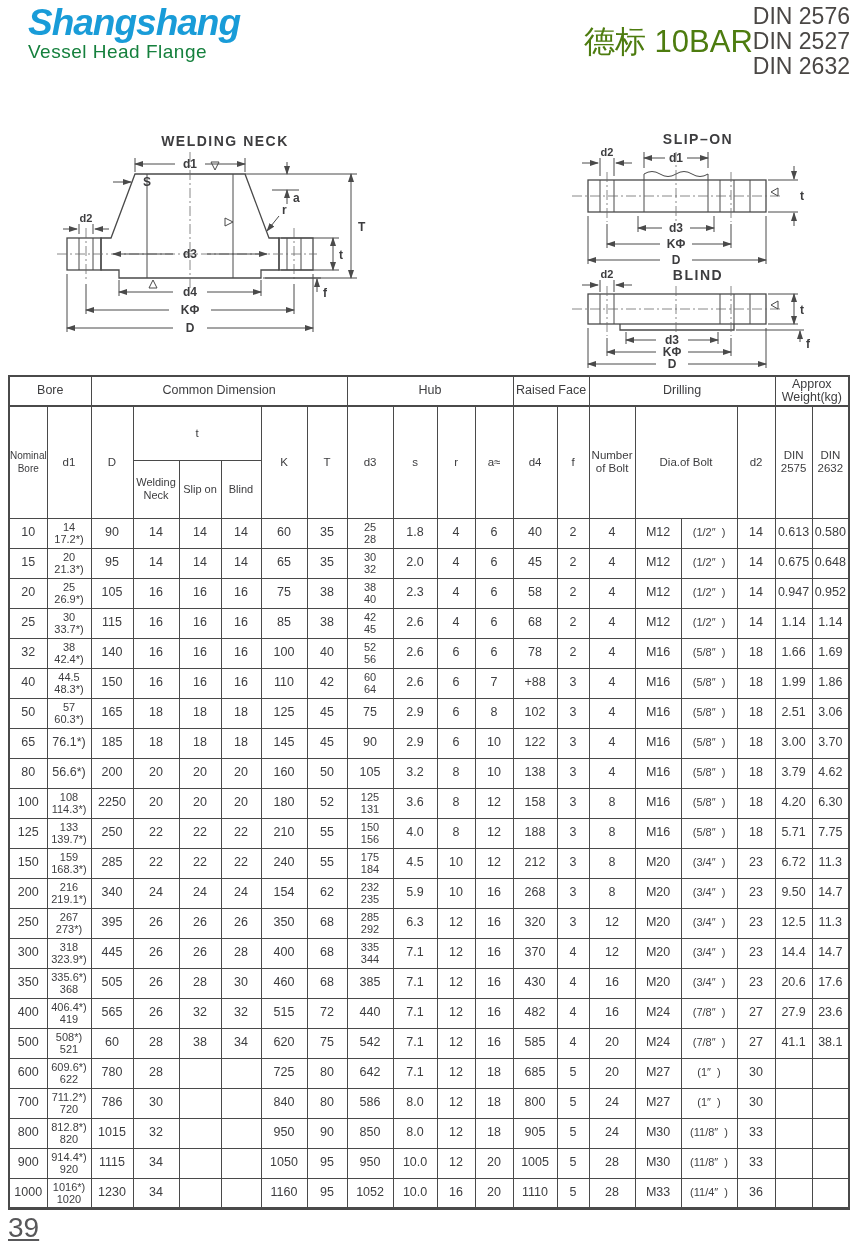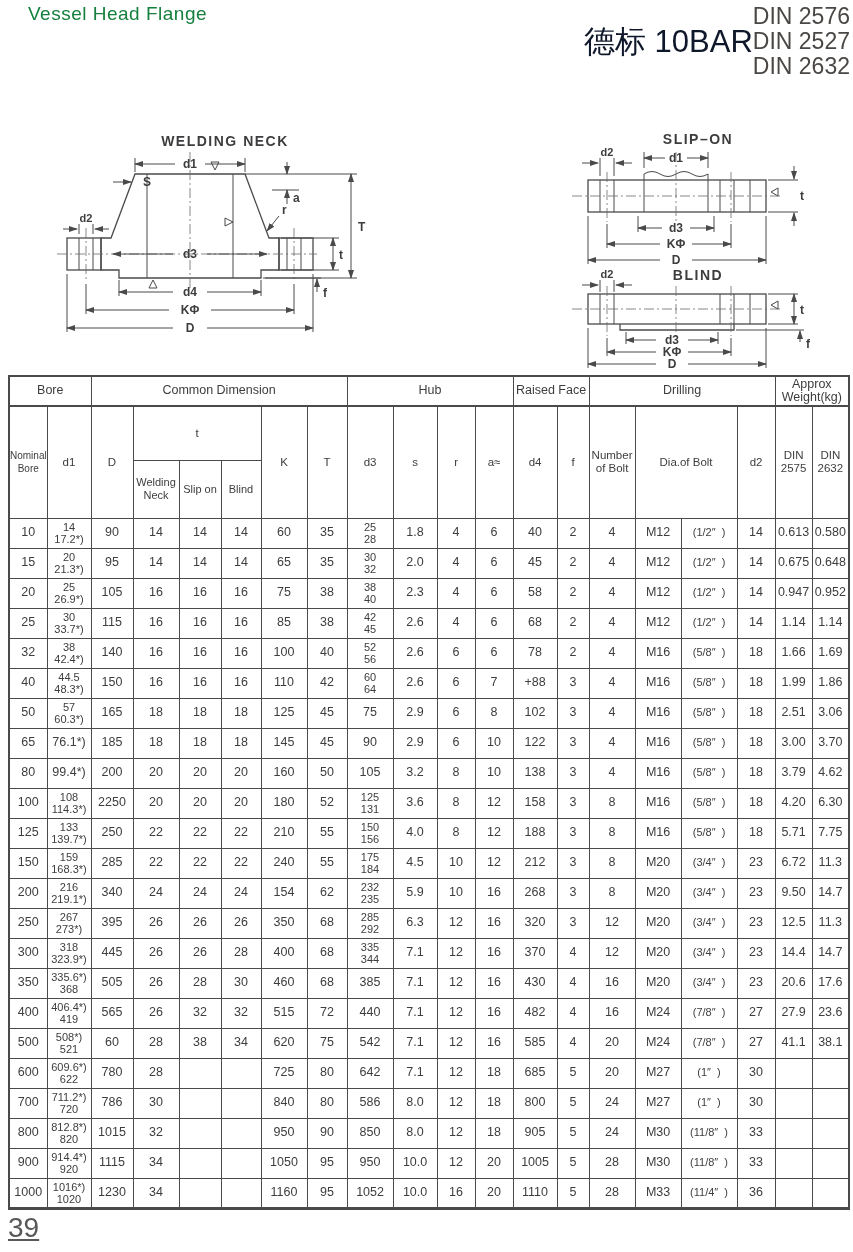--- a/index.html
+++ b/index.html
@@ -6,21 +6,21 @@
   html,body { background:#ffffff; }
   .page {
     position:relative; width:853px; height:1252px; background:#ffffff;
     font-family:"Liberation Sans", sans-serif; color:#3d3d3f; overflow:hidden;
   }
   
   .logo { position:absolute; left:28px; top:4px; }
   .logo-title { font-size:37px; font-weight:bold; font-style:italic; color:#199cd8; letter-spacing:-1px; line-height:38px; }
   .logo-sub { font-size:19px; color:#15803d; line-height:20px; letter-spacing:0.5px; }
   .std-block { position:absolute; right:3px; top:4px; display:flex; align-items:center; }
-  .std-cn { font-size:31px; color:#0f172a; white-space:nowrap; }
+  .std-cn { font-size:31px; color:#4d7c0f; white-space:nowrap; }
   .din-list { text-align:right; font-size:23px; color:#4a4745; line-height:25px; white-space:nowrap; }
   
   .drawing { position:absolute; }
   .dwg-wn { left:55px; top:130px; }
   .dwg-so { left:568px; top:128px; }
   svg text { font-family:"Liberation Sans", sans-serif; fill:#3d3d3f; }
   .dwg-title { font-size:14px; font-weight:bold; letter-spacing:1.5px; }
   .dim-label { font-size:12px; font-weight:bold; }
   .dim-label-sm { font-size:11px; font-weight:bold; }
   .outline { stroke:#4a4a4a; stroke-width:1.3; fill:none; }
@@ -45,20 +45,21 @@
   td.inch { font-size:11px; white-space:pre; }
   
   .page-num { position:absolute; left:8px; bottom:8px; font-size:28px; color:#58585a;text-decoration:underline; }
 </style>
 </head>
 <body>
 
 <div class="page">
 
   <div class="logo">
+    <div class="logo-title">Shangshang</div>
     <div class="logo-sub">Vessel Head Flange</div>
   </div>
   <div class="std-block">
     <div class="std-cn">德标 10BAR</div>
     <div class="din-list">
       <div>DIN 2576</div>
       <div>DIN 2527</div>
       <div>DIN 2632</div>
     </div>
   </div>
@@ -492,21 +493,21 @@
             <td>3</td>
             <td>4</td>
             <td>M16</td>
             <td class="inch">(5/8″  )</td>
             <td>18</td>
             <td>3.00</td>
             <td>3.70</td>
           </tr>
           <tr>
             <td>80</td>
-            <td>99.4*)</td>
+            <td>56.6*)</td>
             <td>200</td>
             <td>20</td>
             <td>20</td>
             <td>20</td>
             <td>160</td>
             <td>50</td>
             <td>105</td>
             <td>3.2</td>
             <td>8</td>
             <td>10</td>

